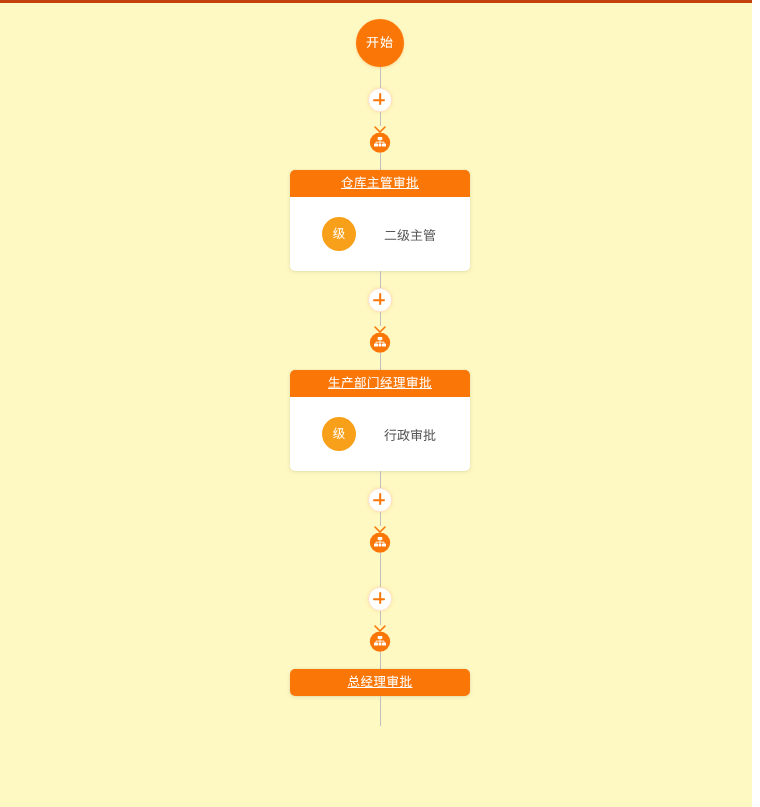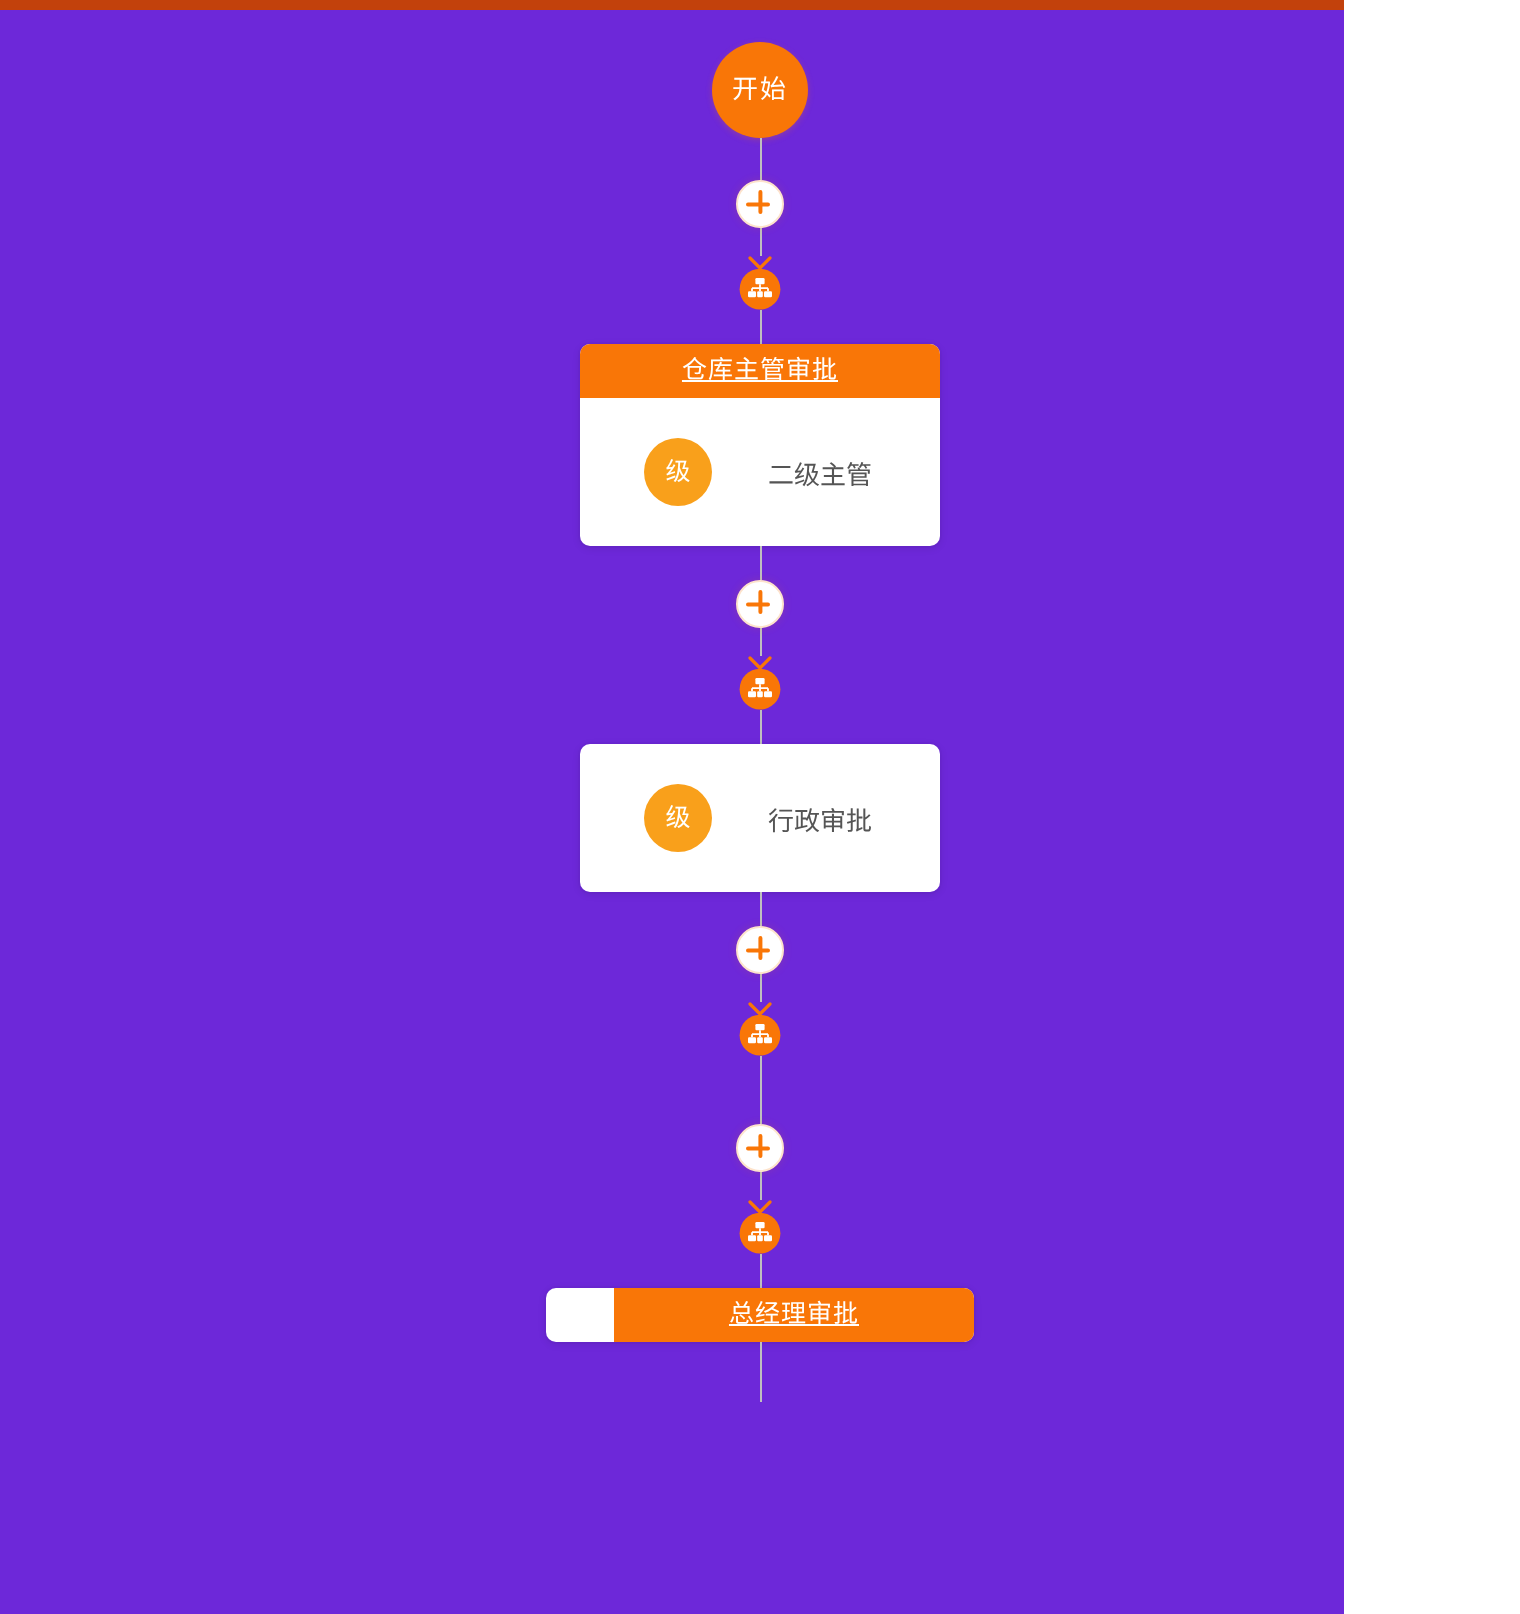--- a/index.html
+++ b/index.html
@@ -11,25 +11,25 @@
   body {
     width: 760px;
     height: 807px;
     font-family: "Liberation Sans", "DejaVu Sans", sans-serif;
     overflow: hidden;
     position: relative;
   }
 
   #flow-canvas {
     position: relative;
-    width: 672px;
+    width: 752px;
     height: 807px;
-    border-top: 5px solid #c2410c;
+    border-top: 3px solid #c2410c;
     box-sizing: border-box;
-    background: #6d28d9;
+    background: #fef9c3;
   }
 
   
   .flow-column {
     position: absolute;
     left: 0;
     top: 0;
     width: 760px;
     display: flex;
     flex-direction: column;
@@ -140,21 +140,20 @@
     align-items: center;
     padding: 0 0 0 32px;
     box-sizing: border-box;
   }
   .card-body.empty {
     min-height: 74px;
     display: block;
   }
   .card.header-only {
     border-radius: 5px;
-    padding-left: 34px;
   }
 
   .level-badge {
     width: 34px;
     height: 34px;
     border-radius: 50%;
     background: #f9a01b;
     color: #ffffff;
     font-size: 12.5px;
     line-height: 34px;
@@ -223,20 +222,21 @@
         <rect x="5.0" y="12.6" width="4.0" height="3.0" rx="0.6" fill="#ffffff"></rect>
         <rect x="9.6" y="12.6" width="2.8" height="3.0" rx="0.6" fill="#ffffff"></rect>
         <rect x="13.0" y="12.6" width="4.0" height="3.0" rx="0.6" fill="#ffffff"></rect>
         <path d="M11 9.1 L11 11.1 M7 11.1 L15 11.1 M7 11.1 L7 12.6 M11 11.1 L11 12.6 M15 11.1 L15 12.6" stroke="#ffffff" stroke-width="0.9" fill="none"></path>
       </svg>
     </div>
 
     <div class="connector len-17"></div>
 
     <div class="card">
+      <div class="card-header">生产部门经理审批</div>
       <div class="card-body">
         <div class="level-badge">级</div>
         <div class="assignee-label">行政审批</div>
       </div>
     </div>
 
     <div class="connector len-17"></div>
 
     <div class="seg">
       <div class="add-btn"></div>

